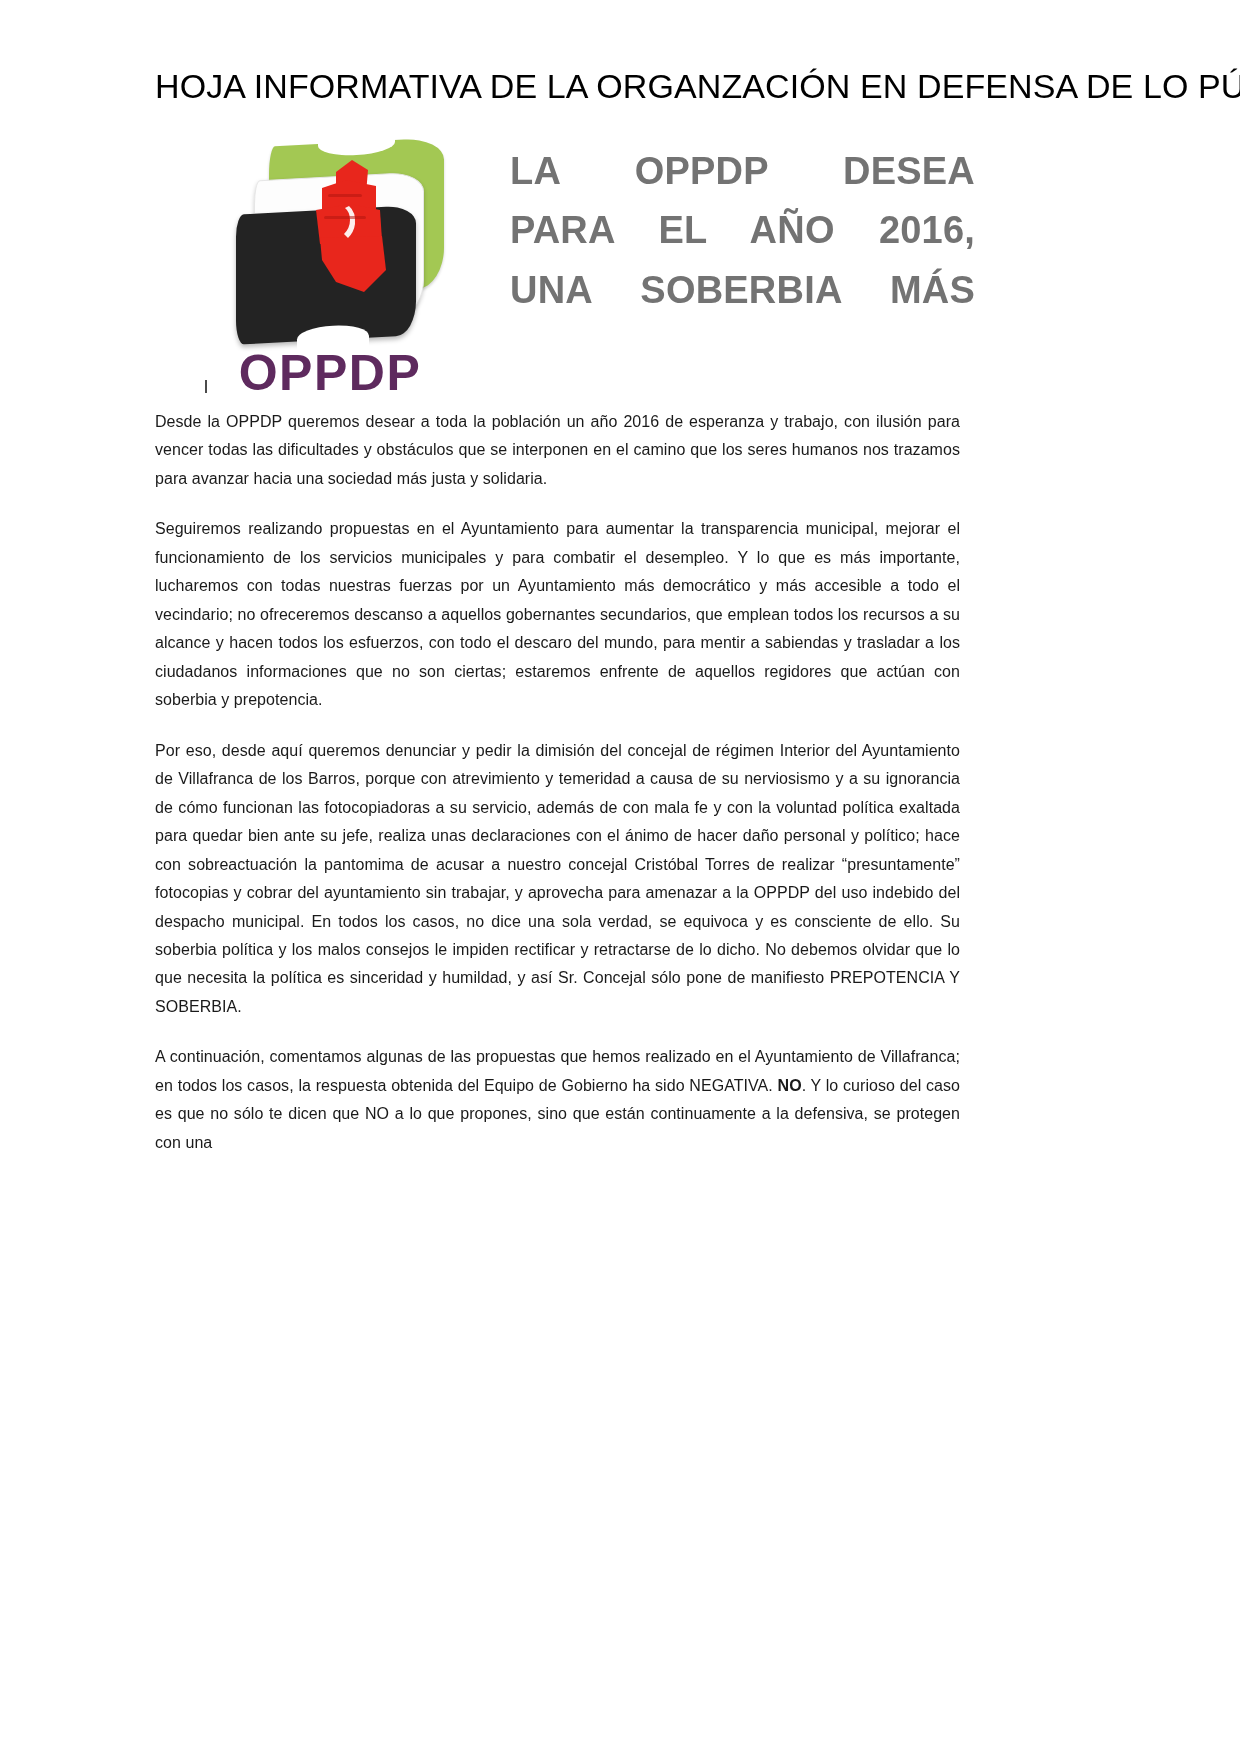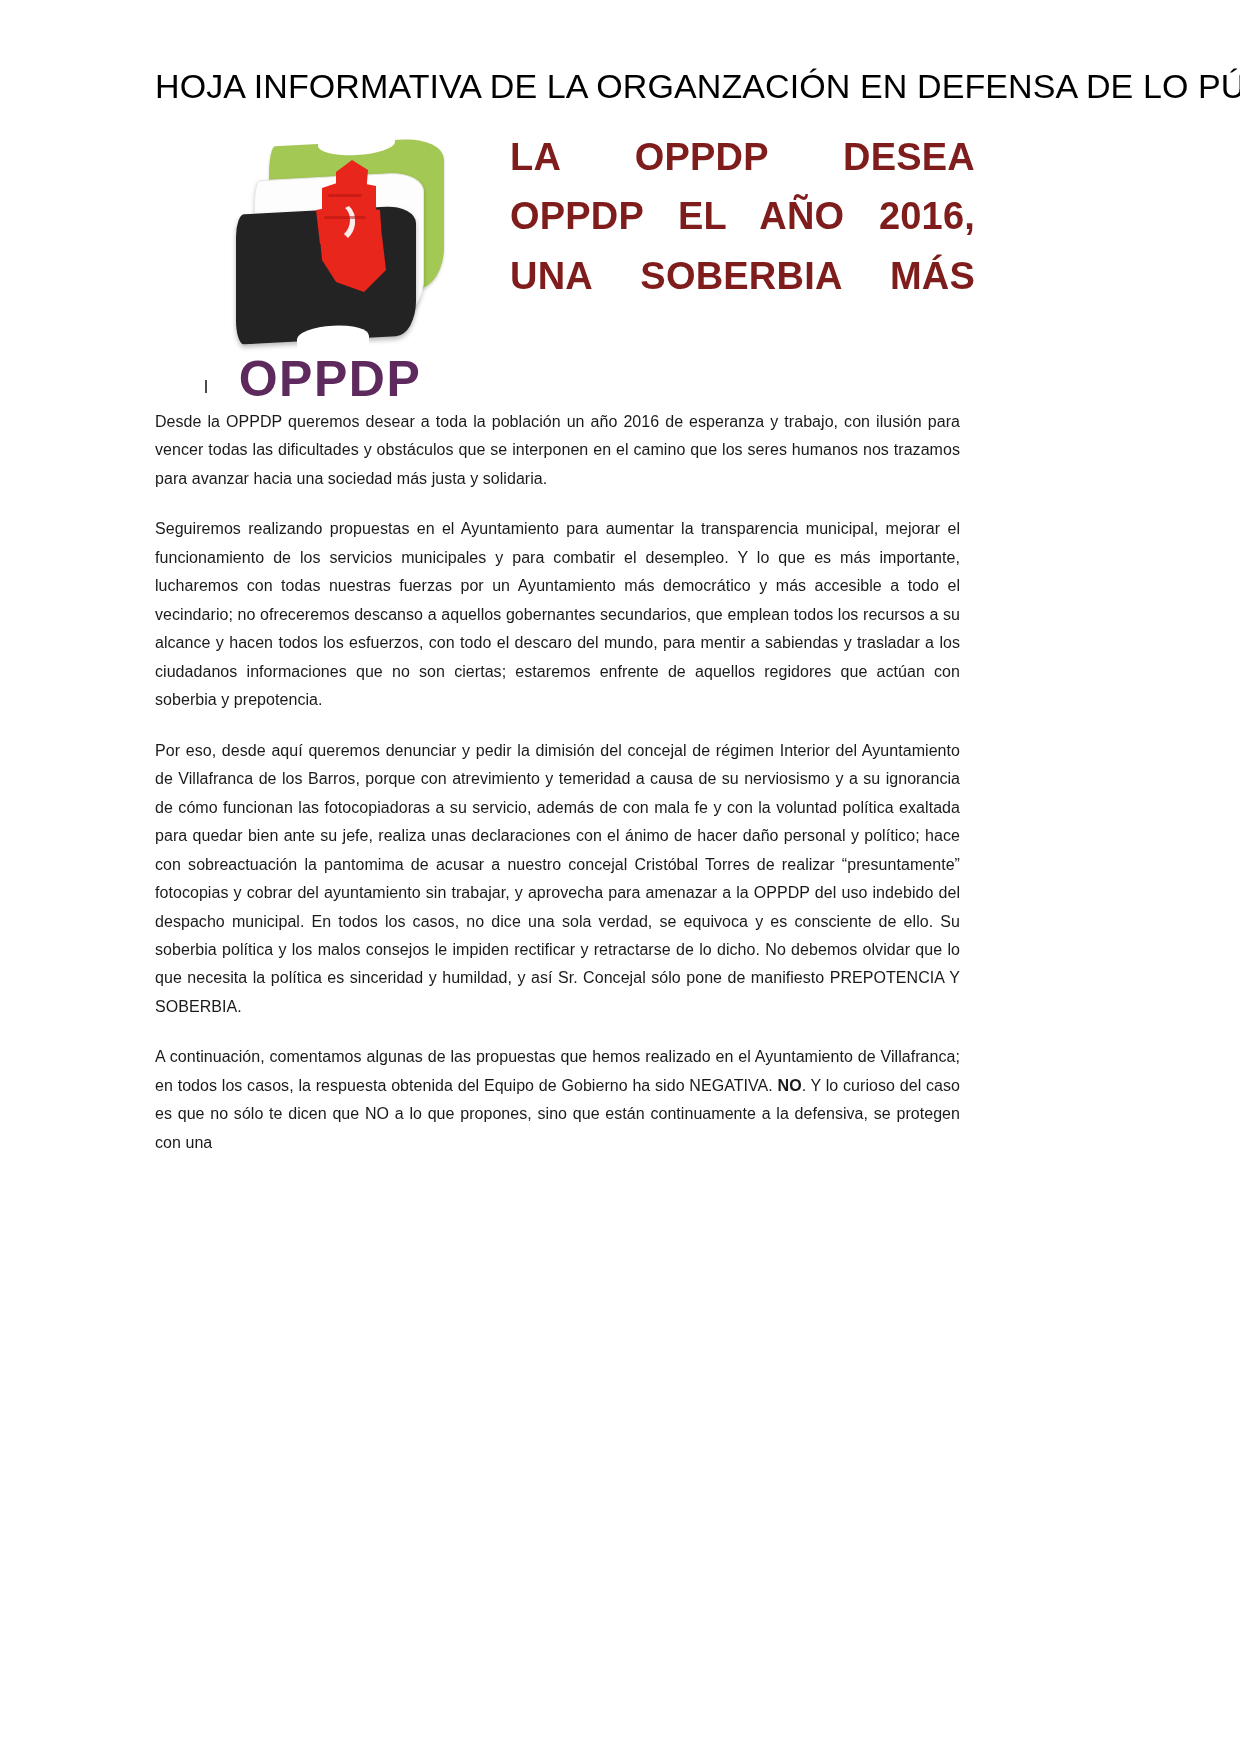--- a/index.html
+++ b/index.html
@@ -123,50 +123,50 @@
     left: 92px;
     top: 22px;
     width: 86px;
     height: 140px;
   }
   .fist svg { display:block; width: 100%; height: 100%; }
 
   .logo-word {
     position: absolute;
     left: 0;
-    top: 222px;
+    top: 216px;
     width: 260px;
     text-align: center;
     font-size: 50px;
     font-weight: 700;
     letter-spacing: 1.5px;
     color: #5e2a5e;
     line-height: 1;
   }
   .logo-tick {
     position: absolute;
     left: 5px;
     top: 248px;
     width: 2px;
     height: 13px;
     background: #4b4b4b;
   }
 
   .headline {
     position: absolute;
     left: 355px;
-    top: 8px;
+    top: 22px;
     width: 465px;
     font-size: 38px;
     font-weight: 700;
     line-height: 1.56;
     text-align: justify;
     text-align-last: justify;
     letter-spacing: 0.2px;
-    color: #7f1d1d;
+    color: #737373;
   }
   .headline .ln {
     display: block;
     text-align: justify;
     text-align-last: justify;
   }
   .headline .ln.last {
     text-align-last: left;
   }
 
@@ -223,21 +223,21 @@
             </g>
           </svg>
         </div>
       </div>
       <div class="logo-word">OPPDP</div>
       <div class="logo-tick"></div>
     </div>
 
     <div class="headline">
       <span class="ln">LA OPPDP DESEA</span>
-      <span class="ln">OPPDP EL AÑO 2016,</span>
+      <span class="ln">PARA EL AÑO 2016,</span>
       <span class="ln">UNA SOBERBIA MÁS</span>
     </div>
 
   </div>
 
   <div class="body-copy">
     <p>Desde la OPPDP queremos desear a toda la población un año 2016 de esperanza y trabajo, con ilusión para vencer todas las dificultades y obstáculos que se interponen en el camino que los seres humanos nos trazamos para avanzar hacia una sociedad más justa y solidaria.</p>
     <p>Seguiremos realizando propuestas en el Ayuntamiento para aumentar la transparencia municipal, mejorar el funcionamiento de los servicios municipales y para combatir el desempleo. Y lo que es más importante, lucharemos con todas nuestras fuerzas por un Ayuntamiento más democrático y más accesible a todo el vecindario; no ofreceremos descanso a aquellos gobernantes secundarios, que emplean todos los recursos a su alcance y hacen todos los esfuerzos, con todo el descaro del mundo, para mentir a sabiendas y trasladar a los ciudadanos informaciones que no son ciertas; estaremos enfrente de aquellos regidores que actúan con soberbia y prepotencia.</p>
     <p>Por eso, desde aquí queremos denunciar y pedir la dimisión del concejal de régimen Interior del Ayuntamiento de Villafranca de los Barros, porque con atrevimiento y temeridad a causa de su nerviosismo y a su ignorancia de cómo funcionan las fotocopiadoras a su servicio, además de con mala fe y con la voluntad política exaltada para quedar bien ante su jefe, realiza unas declaraciones con el ánimo de hacer daño personal y político; hace con sobreactuación la pantomima de acusar a nuestro concejal Cristóbal Torres de realizar “presuntamente” fotocopias y cobrar del ayuntamiento sin trabajar, y aprovecha para amenazar a la OPPDP del uso indebido del despacho municipal. En todos los casos, no dice una sola verdad, se equivoca y es consciente de ello. Su soberbia política y los malos consejos le impiden rectificar y retractarse de lo dicho. No debemos olvidar que lo que necesita la política es sinceridad y humildad, y así Sr. Concejal sólo pone de manifiesto PREPOTENCIA Y SOBERBIA.</p>
     <p><span>A continuación, comentamos algunas de las propuestas que hemos realizado en el Ayuntamiento de Villafranca; en todos los casos, la respuesta obtenida del Equipo de Gobierno ha sido NEGATIVA. </span><b>NO</b><span>. Y lo curioso del caso es que no sólo te dicen que NO a lo que propones, sino que están continuamente a la defensiva, se protegen con una</span></p>

